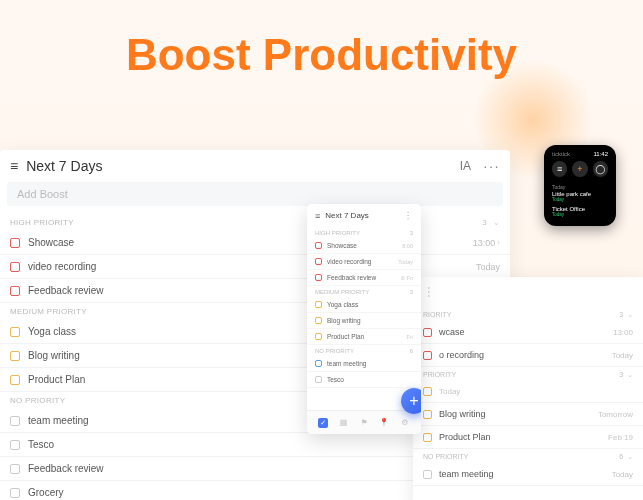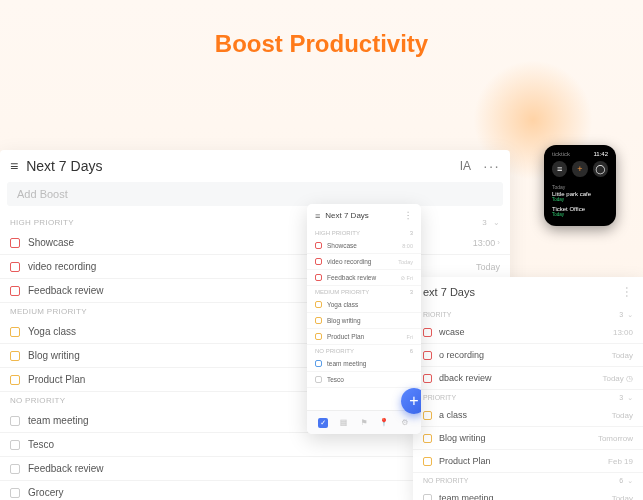--- a/index.html
+++ b/index.html
@@ -5,21 +5,21 @@
 * { margin: 0; padding: 0; box-sizing: border-box; }
 body {
   font-family: -apple-system, BlinkMacSystemFont, "Segoe UI", Arial, sans-serif;
   width: 643px; height: 500px; overflow: hidden;
   background: linear-gradient(180deg, #fff8f2 0%, #fff4ea 100%);
   position: relative;
 }
 .bg-blob1 { position:absolute; left:-60px; top:370px; width:180px; height:180px; background:radial-gradient(circle,#ffd9b8 0%,rgba(255,217,184,0) 70%); border-radius:50%; }
 .bg-blob2 { position:absolute; right:50px; top:60px; width:120px; height:120px; background:radial-gradient(circle,#ffd3a6 0%,rgba(255,211,166,0) 70%); border-radius:50%; }
 .hero { text-align:center; padding-top:30px; position:relative; z-index:1; }
-.hero h1 { font-size:24px; font-weight:700; color:#ff7a1a; }
+.hero h1 { font-size:44px; font-weight:700; color:#ff7a1a; }
 .hero p { font-size:13px; color:#ff8c3f; margin-top:6px; }
 
 
 .desktop {
   position:absolute; left:0; top:150px; width:510px; height:350px;
   background:#fff; box-shadow:0 4px 20px rgba(0,0,0,0.08);
   border-radius:4px 4px 0 0; overflow:hidden;
 }
 .desk-header { display:flex; align-items:center; padding:8px 10px; gap:8px; }
 .desk-header .ham { font-size:14px; color:#444; }
@@ -271,52 +271,45 @@
       </div>
       <div class="w-item">
         <div class="t">Ticket Office</div>
         <div class="s">Today</div>
       </div>
     </div>
 </div>
 
 <div class="tablet">
   <div class="t-hdr">
-    <span class="tt">ext 7 Days</span>
     <span class="dots">⋯</span>
   </div>
   <div id="tablet-body">
       <div class="t-sec">
         <span class="nm">RIORITY</span>
         <span>3</span>
         <span style="margin-left:4px;color:#ccc">⌄</span>
       </div>
       <div class="t-row">
         <span class="t-cbx red"></span>
         <span class="t-nm">wcase</span>
         <span class="t-dt">13:00</span>
       </div>
       <div class="t-row">
         <span class="t-cbx red"></span>
         <span class="t-nm">o recording</span>
         <span class="t-dt">Today</span>
       </div>
-      <div class="t-row">
-        <span class="t-cbx red"></span>
-        <span class="t-nm">dback review</span>
-        <span class="t-dt">Today ◷</span>
-      </div>
       <div class="t-sec">
         <span class="nm">PRIORITY</span>
         <span>3</span>
         <span style="margin-left:4px;color:#ccc">⌄</span>
       </div>
       <div class="t-row">
         <span class="t-cbx ylw"></span>
-        <span class="t-nm">a class</span>
         <span class="t-dt">Today</span>
       </div>
       <div class="t-row">
         <span class="t-cbx ylw"></span>
         <span class="t-nm">Blog writing</span>
         <span class="t-dt">Tomorrow</span>
       </div>
       <div class="t-row">
         <span class="t-cbx ylw"></span>
         <span class="t-nm">Product Plan</span>

